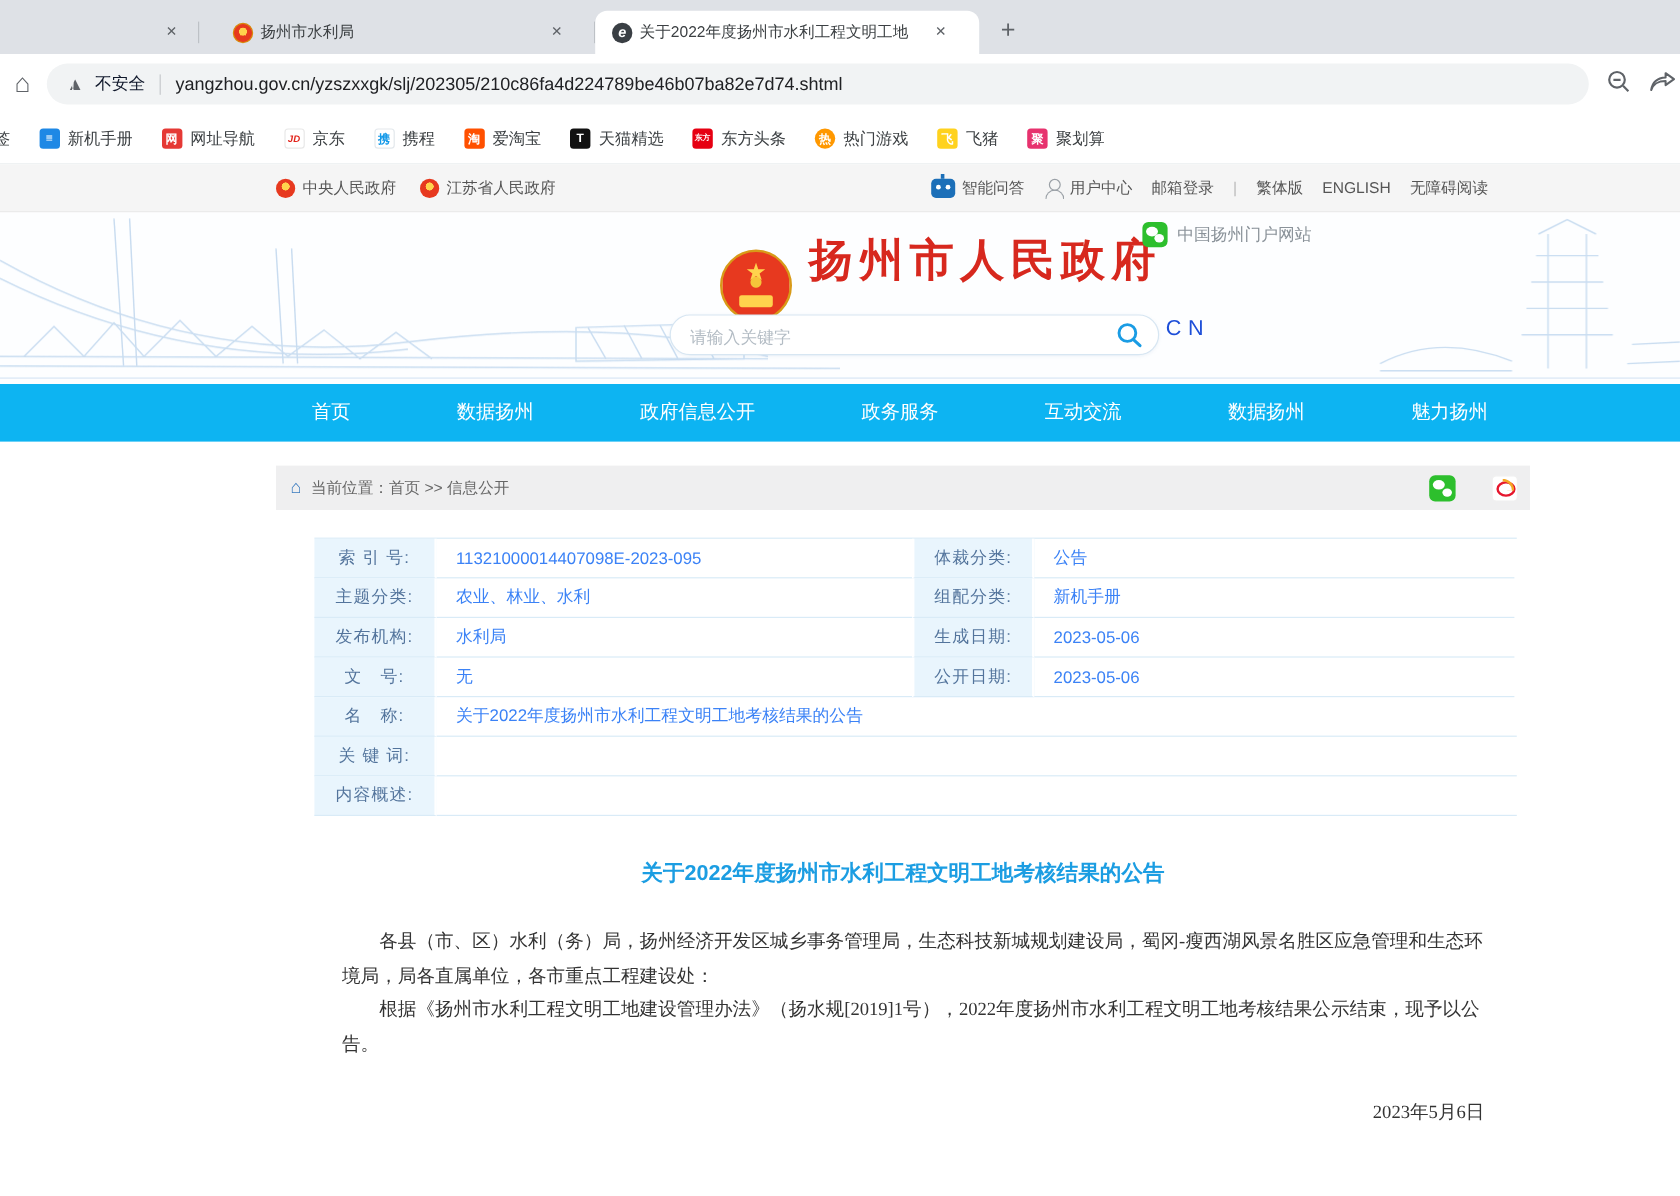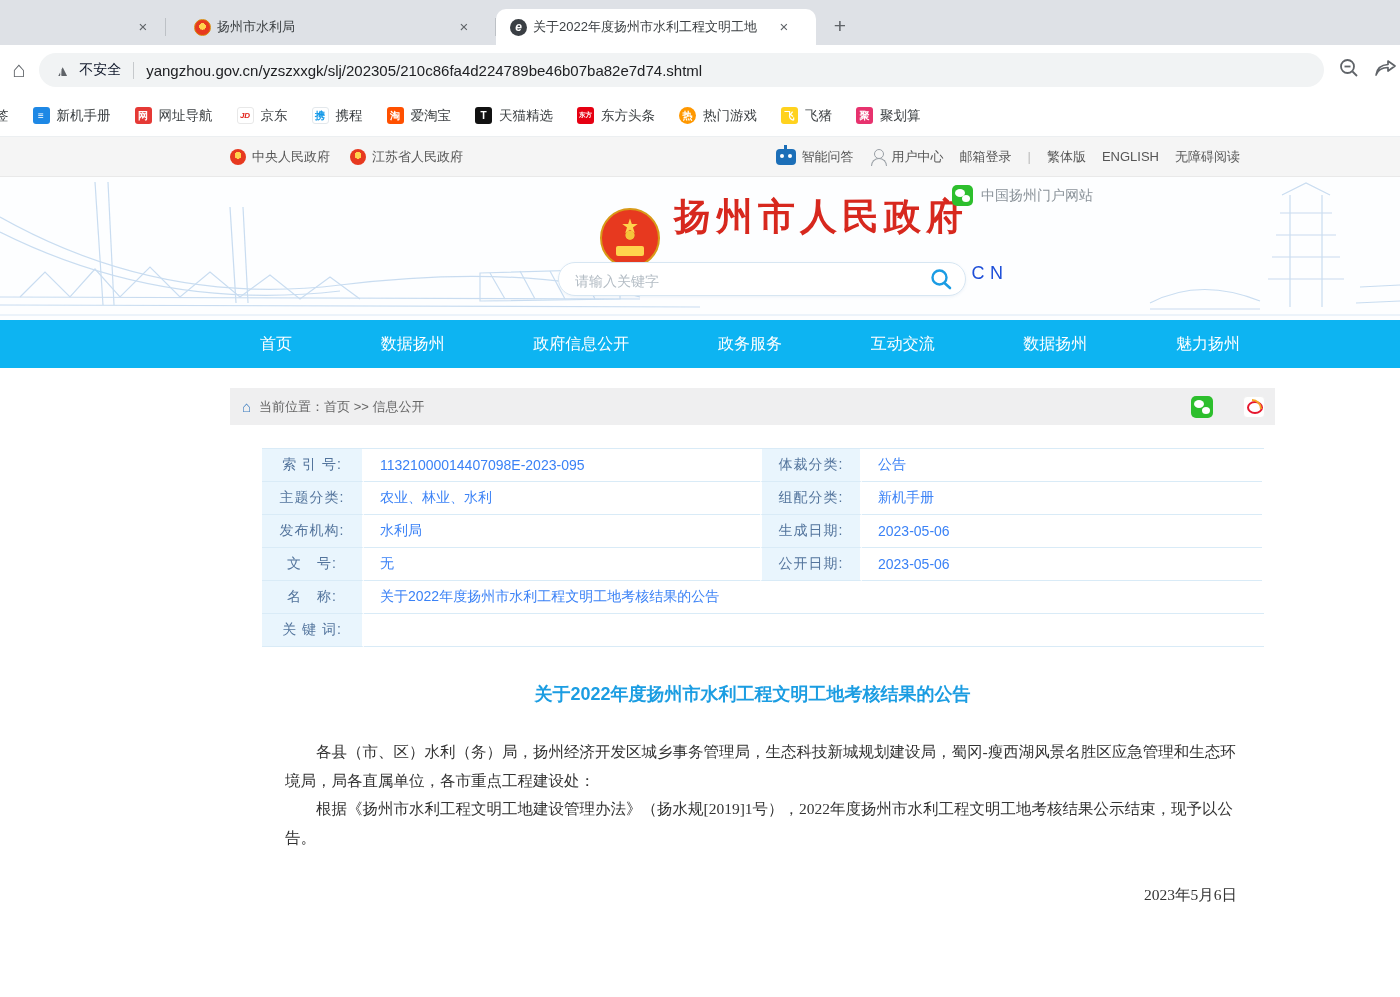--- a/index.html
+++ b/index.html
@@ -330,20 +330,24 @@
         <span class="icell ival v-right">2023-05-06</span>
       </div>
       <div class="irow">
         <span class="icell ilabel">名　称:</span>
         <span class="icell ival v-full">关于2022年度扬州市水利工程文明工地考核结果的公告</span>
       </div>
       <div class="irow">
         <span class="icell ilabel">关 键 词:</span>
         <span class="icell ival v-full"></span>
       </div>
+      <div class="irow">
+        <span class="icell ilabel">内容概述:</span>
+        <span class="icell ival v-full"></span>
+      </div>
     </div>
 
     <div class="art-title">关于2022年度扬州市水利工程文明工地考核结果的公告</div>
     <div class="art-body">
       <p class="p1">各县（市、区）水利（务）局，扬州经济开发区城乡事务管理局，生态科技新城规划建设局，蜀冈-瘦西湖风景名胜区应急管理和生态环境局，局各直属单位，各市重点工程建设处：</p>
       <p class="p2">根据《扬州市水利工程文明工地建设管理办法》（扬水规[2019]1号），2022年度扬州市水利工程文明工地考核结果公示结束，现予以公告。</p>
       <p class="art-date">2023年5月6日</p>
 
     </div>
 

